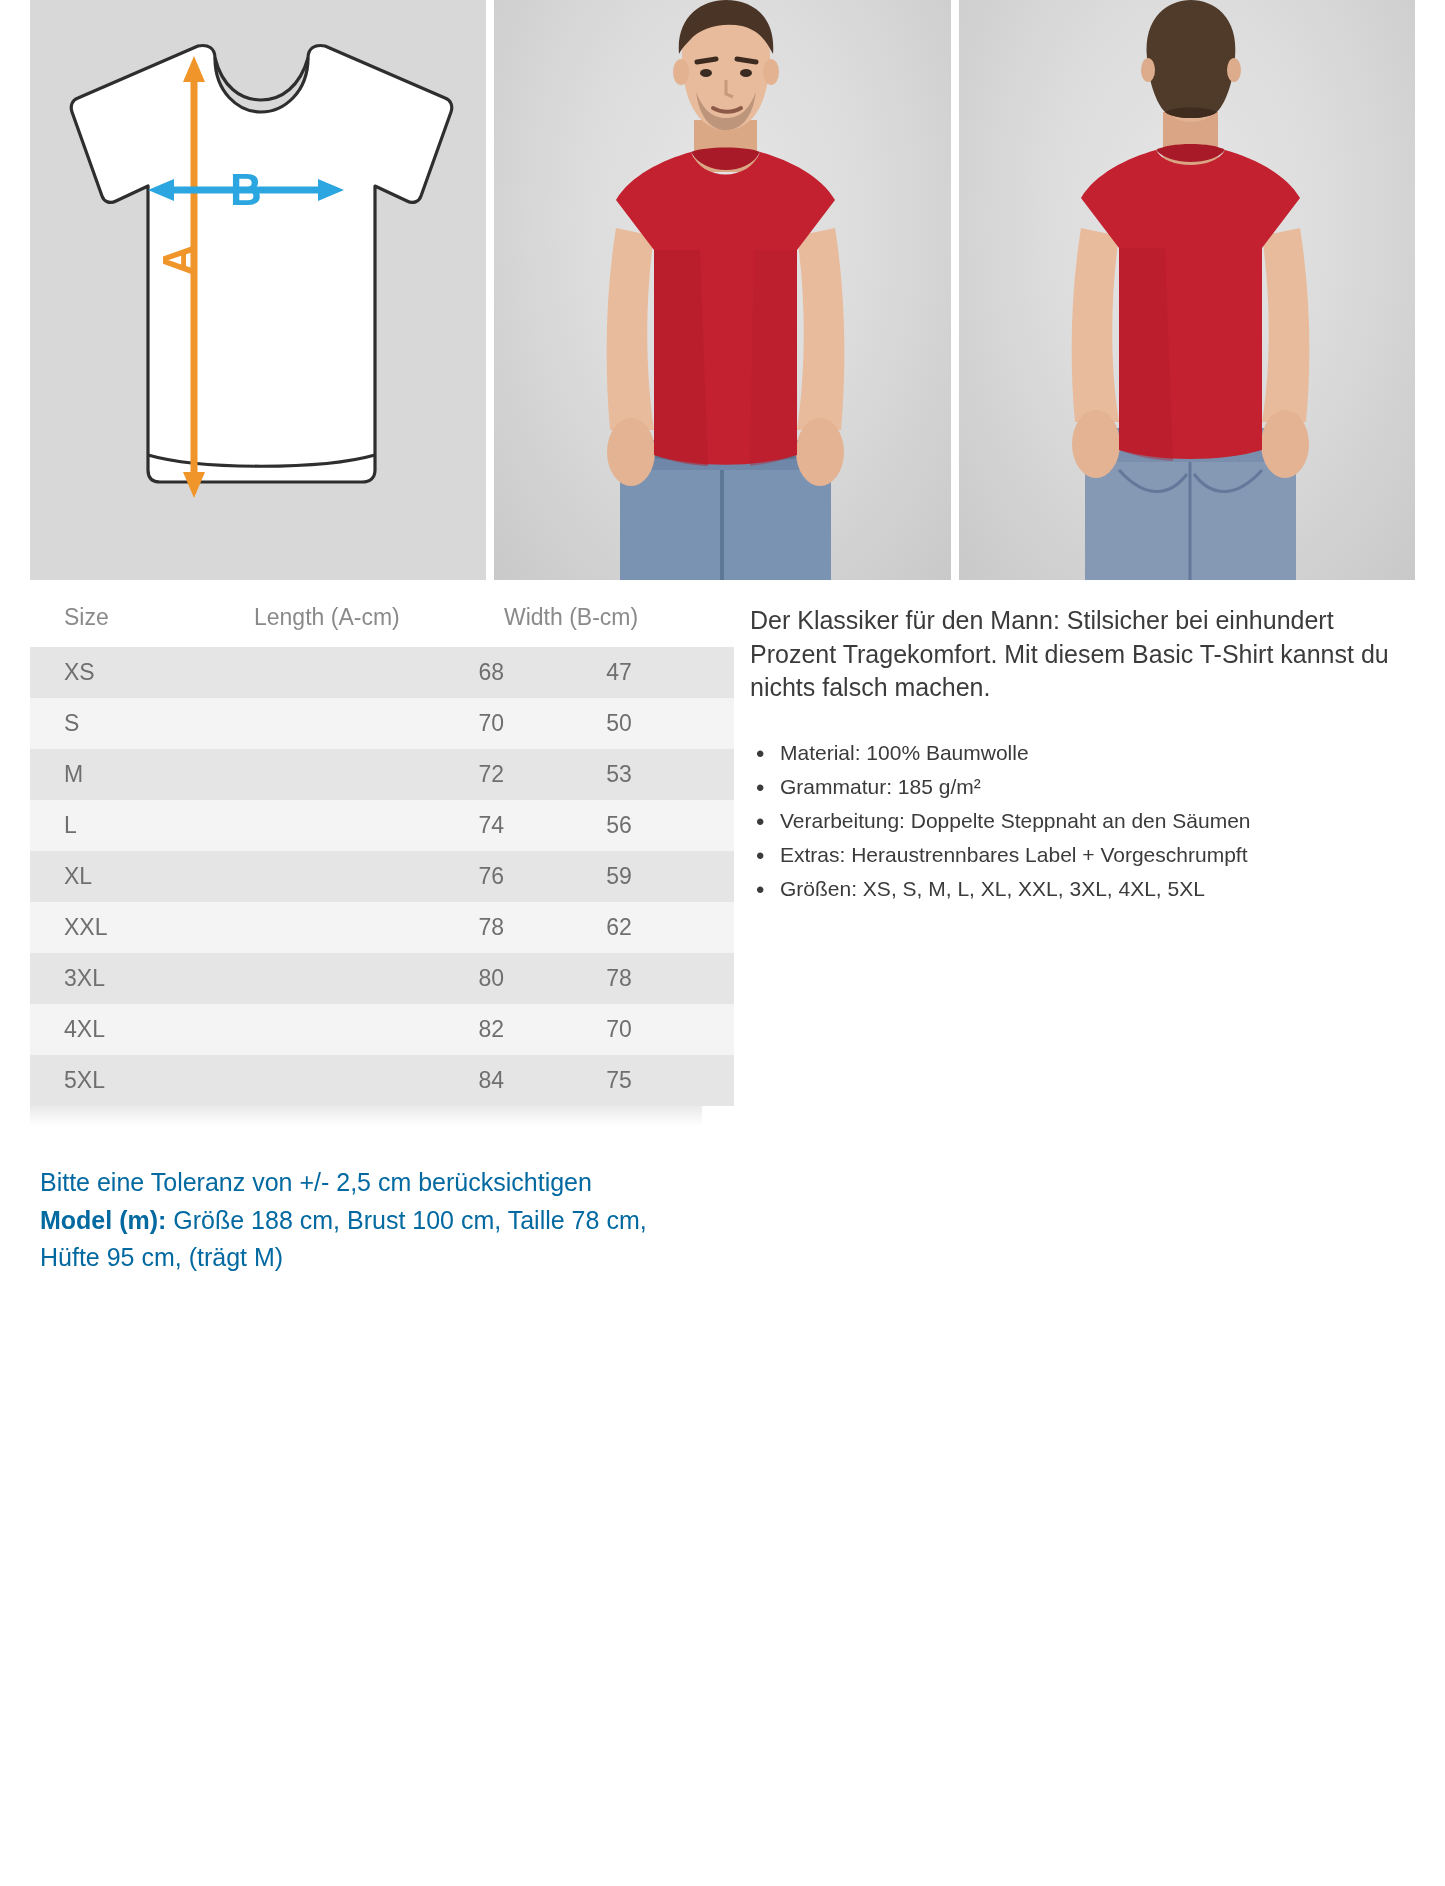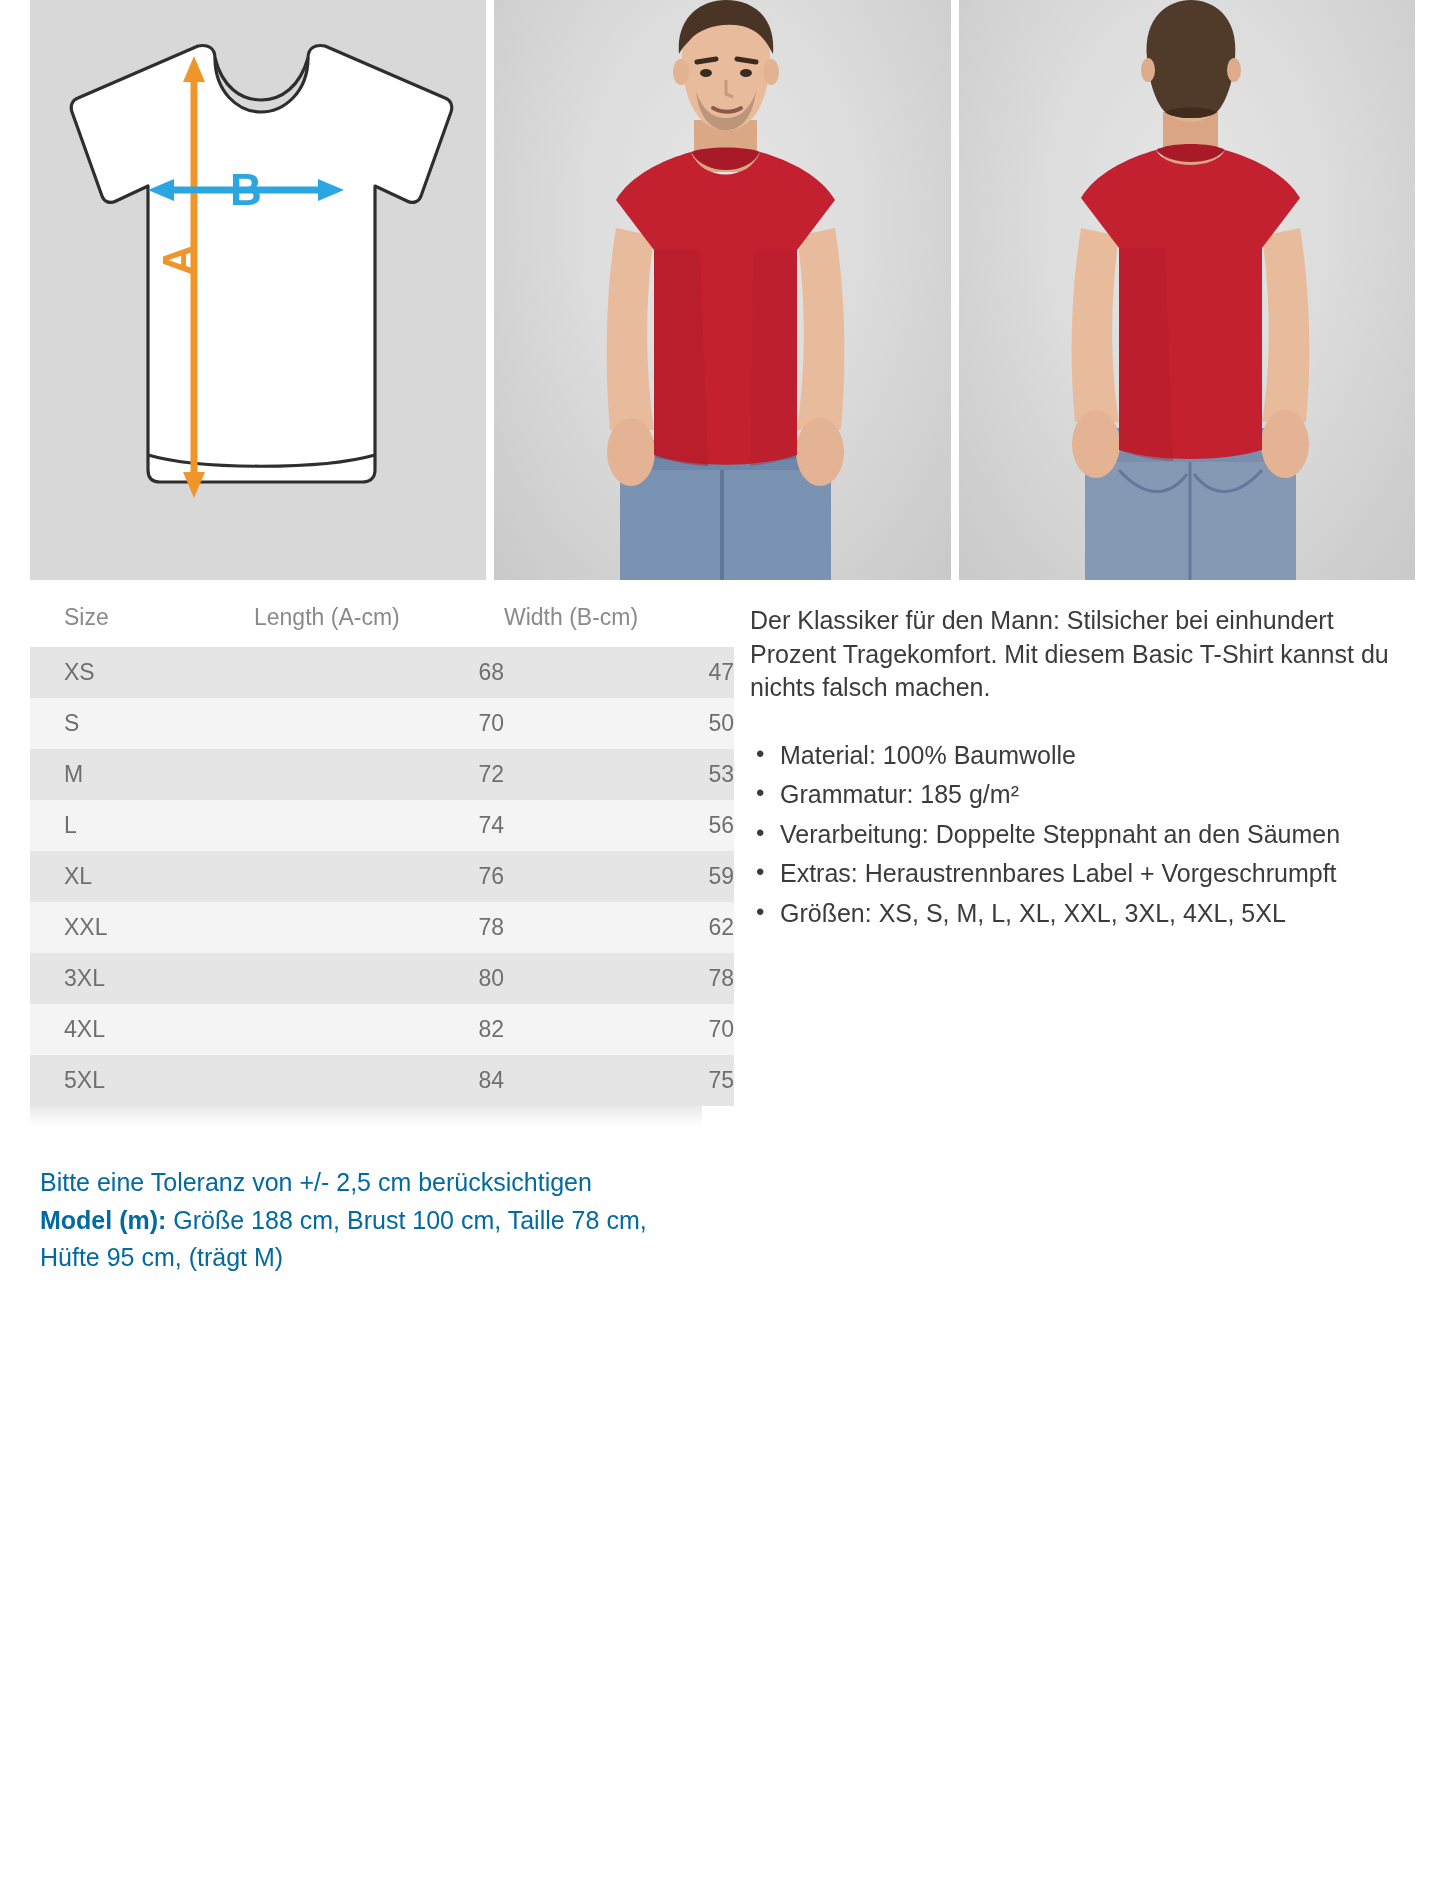--- a/index.html
+++ b/index.html
@@ -72,21 +72,21 @@
   }
   table.size-table td {
     font-size: 23px;
     color: #6f6f6f;
     padding: 12px 0 12px 0;
   }
   table.size-table tr.odd td { background: #e5e5e5; }
   table.size-table tr.even td { background: #f4f4f4; }
   .col-size   { width: 190px; padding-left: 34px !important; }
   .col-length { width: 250px; text-align: right; }
-  .col-width  { width: 230px; text-align: right; }
+  .col-width  { width: 230px; text-align: center; }
   th.col-length, td.col-length { padding-left: 18px; }
   th.col-width,  td.col-width  { padding-left: 14px; }
   .table-fade {
     height: 20px;
     background: linear-gradient(to bottom, #e9e9e9, #ffffff);
   }
 
   .desc-wrap {
     flex: 1;
     padding-left: 48px;
@@ -99,21 +99,21 @@
     margin: 14px 9px 0 0;
     max-width: 640px;
   }
   ul.features {
     list-style: none;
     margin: 34px 0 0 0;
     padding: 0;
     max-width: 650px;
   }
   ul.features li {
-    font-size: 25px;
+    font-size: 21px;
     line-height: 1.34;
     color: #3b3b3b;
     position: relative;
     padding-left: 30px;
     margin-bottom: 6px;
   }
   ul.features li::before {
     content: "\2022";
     position: absolute;
     left: 6px;

